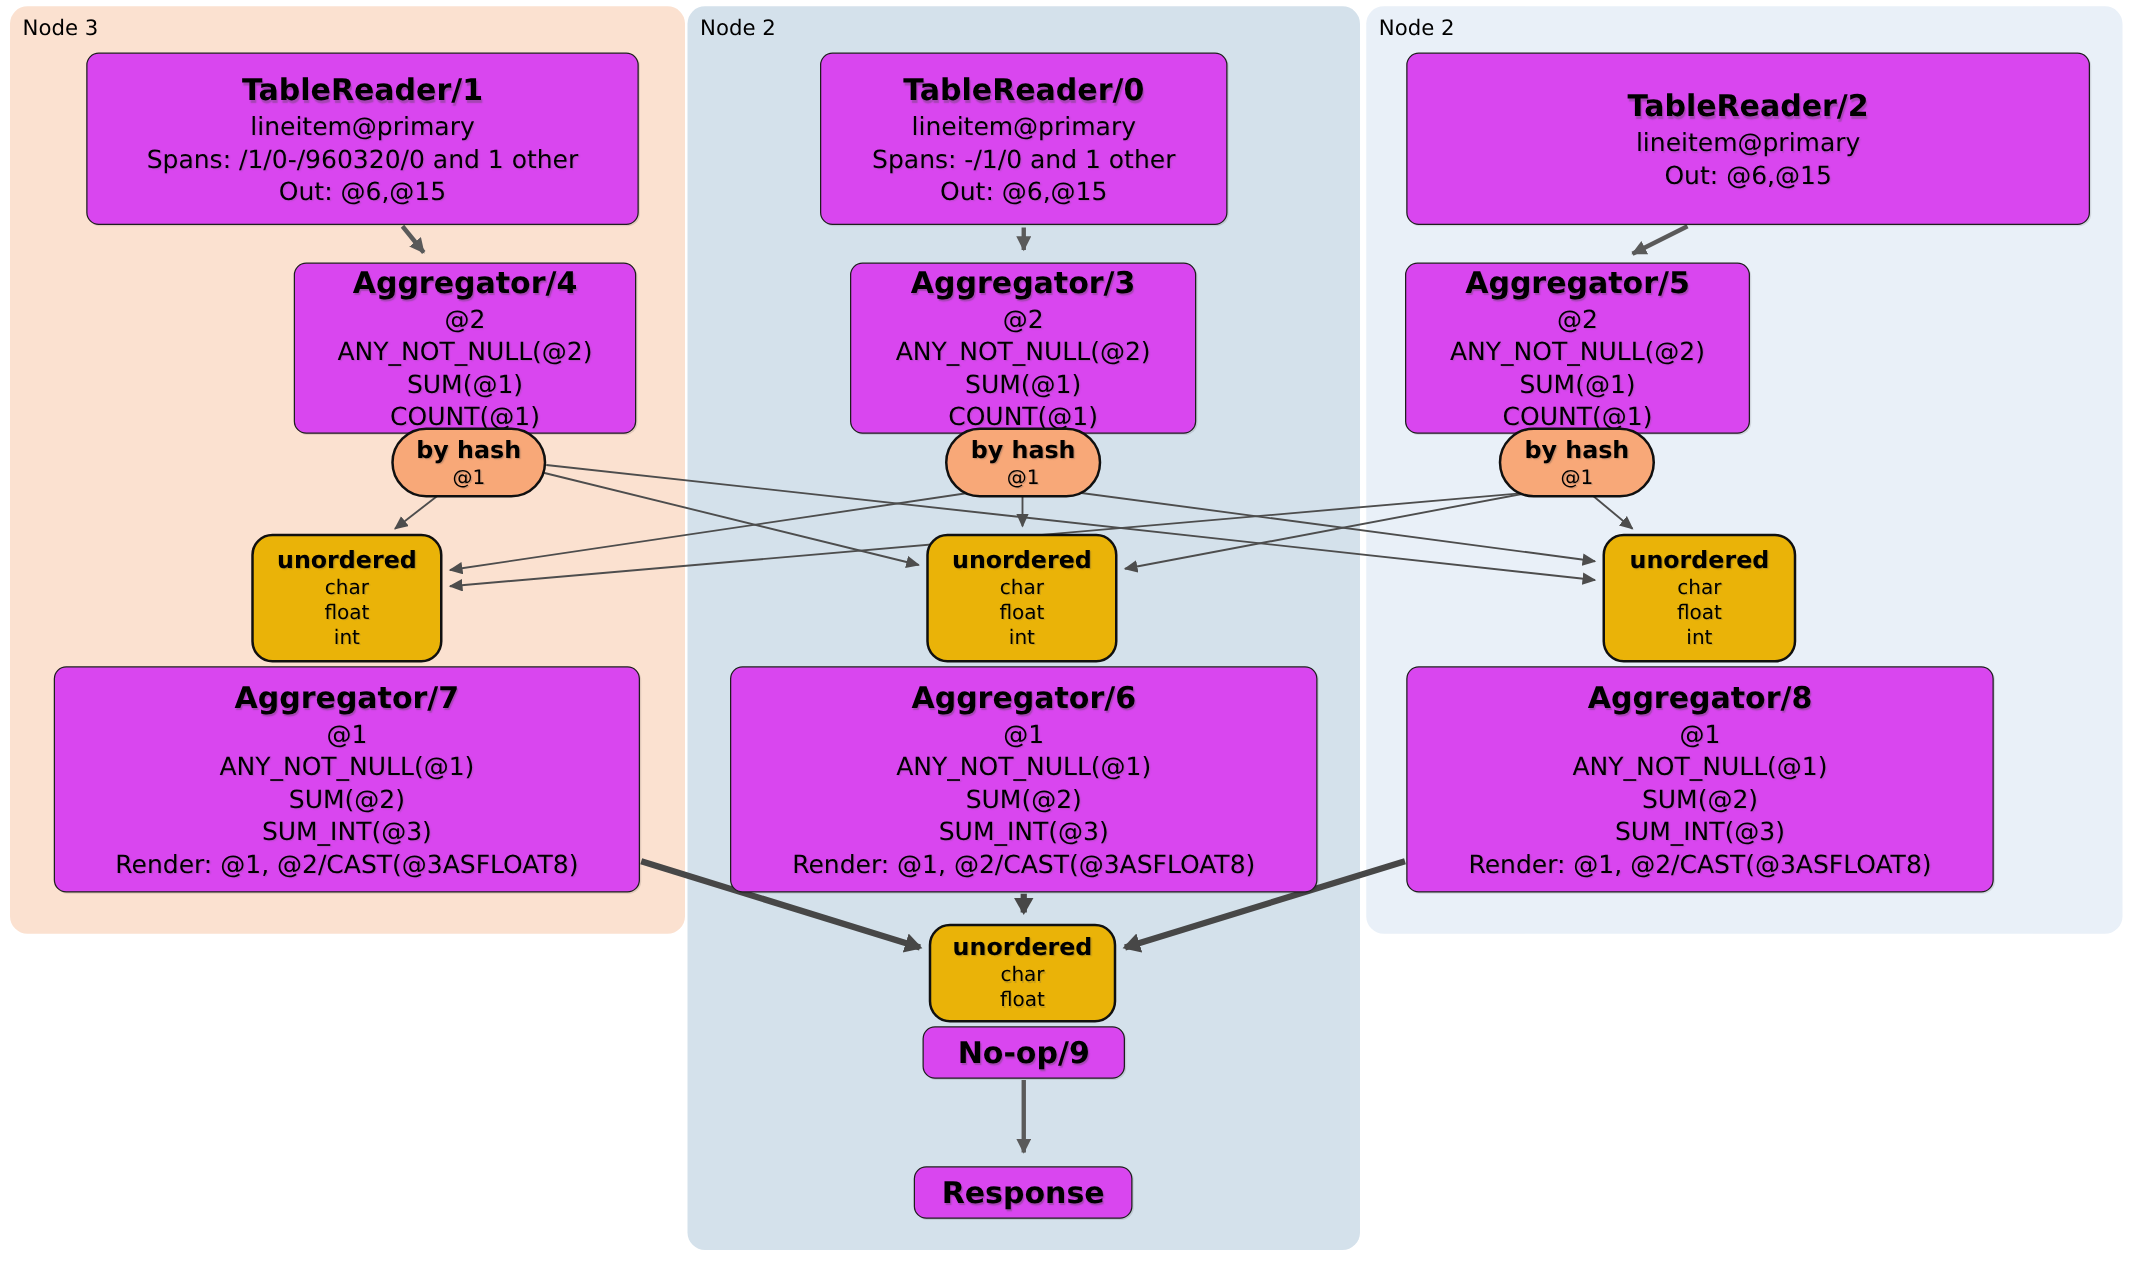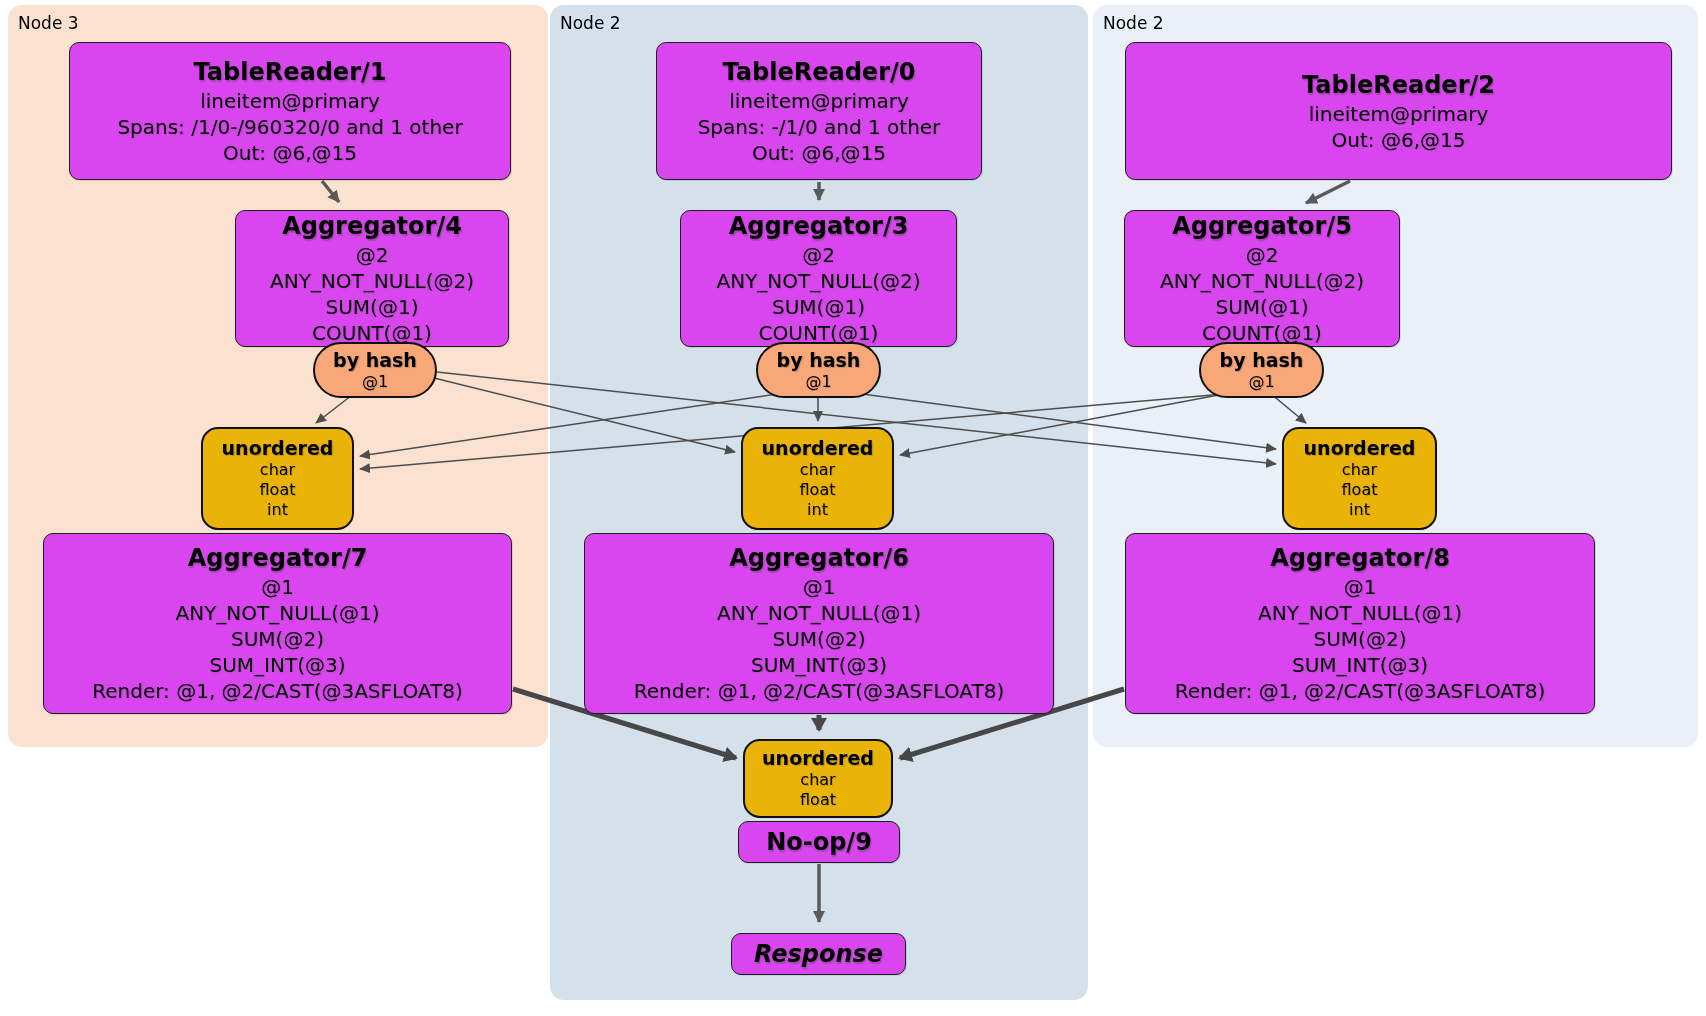--- a/index.html
+++ b/index.html
@@ -38,21 +38,21 @@
   .hash1{ left:756px;  top:342px; width:125px; height:56px; }
   .hash2{ left:1199px; top:342px; width:125px; height:56px; }
   .sync3{ left:201px;  top:427px; width:153px; height:103px; }
   .sync1{ left:741px;  top:427px; width:153px; height:103px; }
   .sync2{ left:1282px; top:427px; width:155px; height:103px; }
   .agg7 { left:43px;   top:533px; width:469px; height:181px; }
   .agg6 { left:584px;  top:533px; width:470px; height:181px; }
   .agg8 { left:1125px; top:533px; width:470px; height:181px; }
   .syncf{ left:743px;  top:739px; width:150px; height:79px; }
   .noop { left:738px;  top:821px; width:162px; height:42px; }
-  .resp { left:731px;  top:933px; width:175px; height:42px;font-style:italic; }
+  .resp { left:731px;  top:933px; width:175px; height:42px; }
 </style>
 </head>
 <body>
 
 <div class="canvas">
 
   <div class="group node3">
     <div class="group-label">Node 3</div>
   </div>
   <div class="group node1">

